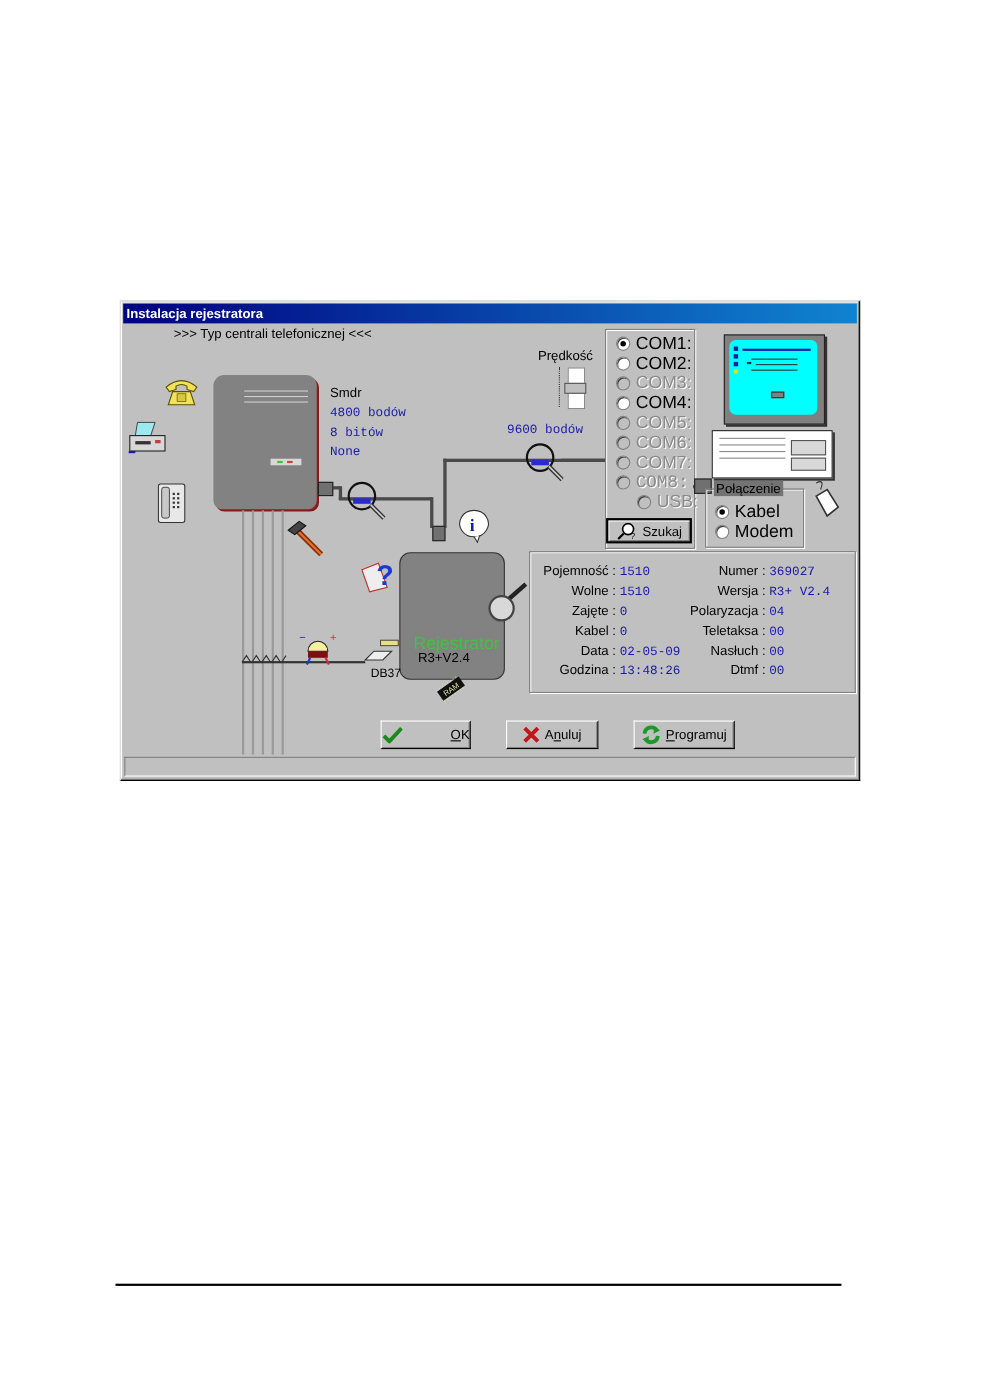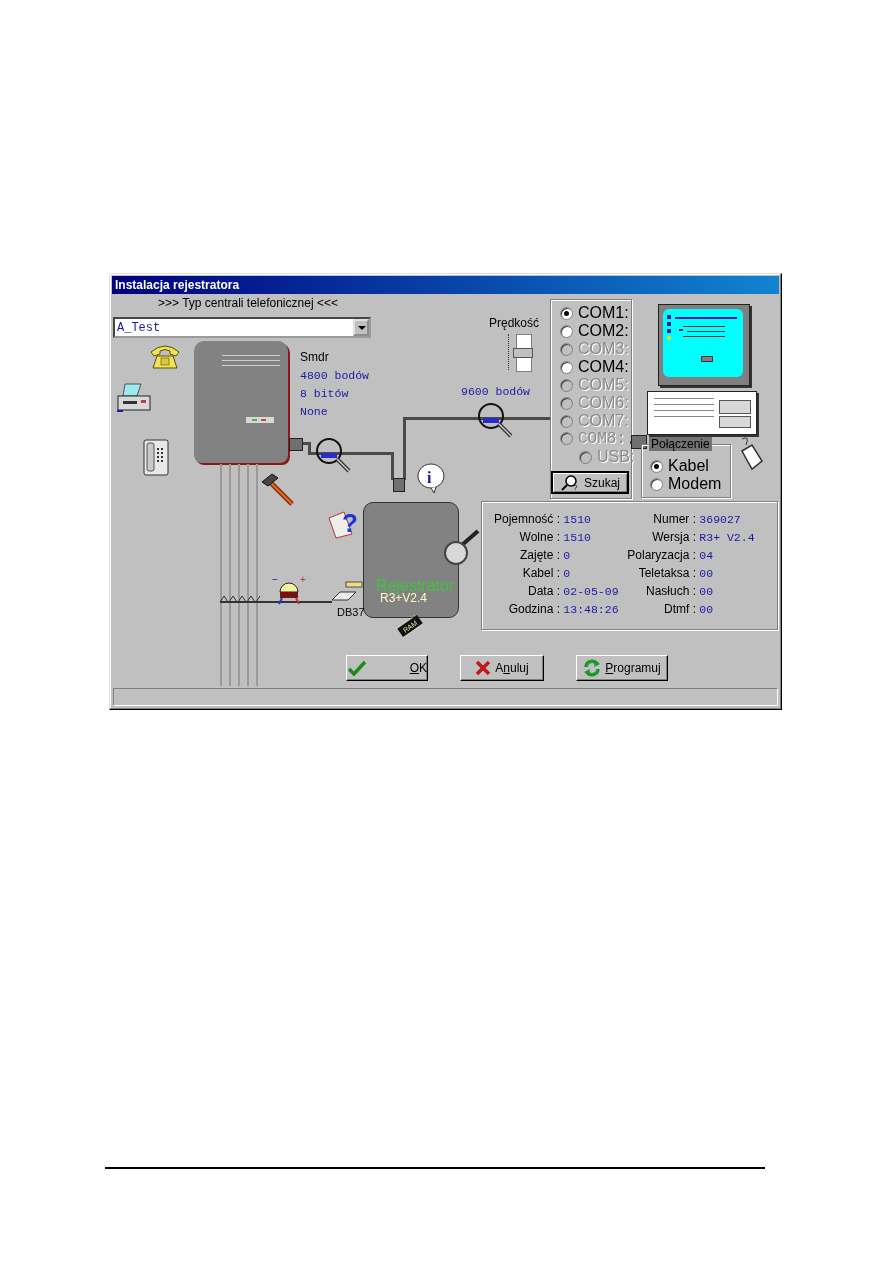--- a/index.html
+++ b/index.html
@@ -44,24 +44,20 @@
   .info-key { display: inline-block; text-align: right; color: #000; }
   .footer-line { position: absolute; left: 105px; top: 1167px; width: 660px; height: 2px; background: #000; }
 </style>
 </head>
 <body>
 
 <div class="window">
   <div class="titlebar">Instalacja rejestratora</div>
 
   <div class="abs lbl" style="left:48px; top:22px;">&gt;&gt;&gt; Typ centrali telefonicznej &lt;&lt;&lt;</div>
-  <div class="combo">
-    <span class="val">A_Test</span>
-    <span class="btn"></span>
-  </div>
 
   <svg class="abs" style="left:38px; top:68px;" width="34" height="28">
     <path d="M3 10 Q17 -2 31 10 L28 14 L22 12 L22 9 Q17 6 12 9 L12 12 L6 14 Z" fill="#f2e25a" stroke="#5a5000" stroke-width="1"></path>
     <path d="M9 14 L25 14 L29 26 L5 26 Z" fill="#f2e25a" stroke="#5a5000" stroke-width="1"></path>
     <rect x="13" y="16" width="8" height="7" fill="#d8c840" stroke="#5a5000" stroke-width="0.6"></rect>
   </svg>
   <svg class="abs" style="left:5px; top:108px;" width="38" height="32">
     <path d="M10 2 L26 2 L22 14 L8 14 Z" fill="#9ee8f0" stroke="#333" stroke-width="0.8"></path>
     <rect x="3" y="14" width="32" height="14" fill="#d8d8d8" stroke="#222" stroke-width="1"></rect>
     <rect x="8" y="19" width="14" height="3" fill="#333"></rect>
@@ -142,21 +138,21 @@
   </svg>
 
   <svg class="abs" style="left:305px; top:188px;" width="32" height="32">
     <path d="M16 2 A13 12 0 1 1 15.9 2 Z" fill="#fff" stroke="#333"></path>
     <path d="M16 26 L19 31 L21 25" fill="#fff" stroke="#333"></path>
     <text x="12" y="21" font-size="16" font-weight="bold" fill="#1a1aa8" font-family="Liberation Serif, serif">i</text>
   </svg>
 
   <div class="device" style="left:253px; top:228px; width:96px; height:116px; border:1px solid #333; box-sizing:border-box; border-radius:10px;">
     <div class="abs" style="left:12px; top:74px; color:#3ec43e; font-size:16px; white-space:nowrap;">Rejestrator</div>
-    <div class="abs" style="left:16px; top:88px; color:#fef9c3; font-size:12px; white-space:nowrap;">R3+V2.4</div>
+    <div class="abs" style="left:16px; top:88px; color:#000000; font-size:12px; white-space:nowrap;">R3+V2.4</div>
   </div>
 
   <svg class="abs" style="left:332px; top:255px;" width="40" height="40">
     <line x1="20" y1="16" x2="36" y2="2" stroke="#222" stroke-width="4"></line>
     <circle cx="14" cy="24" r="11" fill="#d8d8d8" stroke="#444" stroke-width="2"></circle>
   </svg>
 
   <svg class="abs" style="left:285px; top:338px;" width="30" height="28">
     <g transform="rotate(-35 15 14)">
       <rect x="3" y="9" width="24" height="10" fill="#111"></rect>

